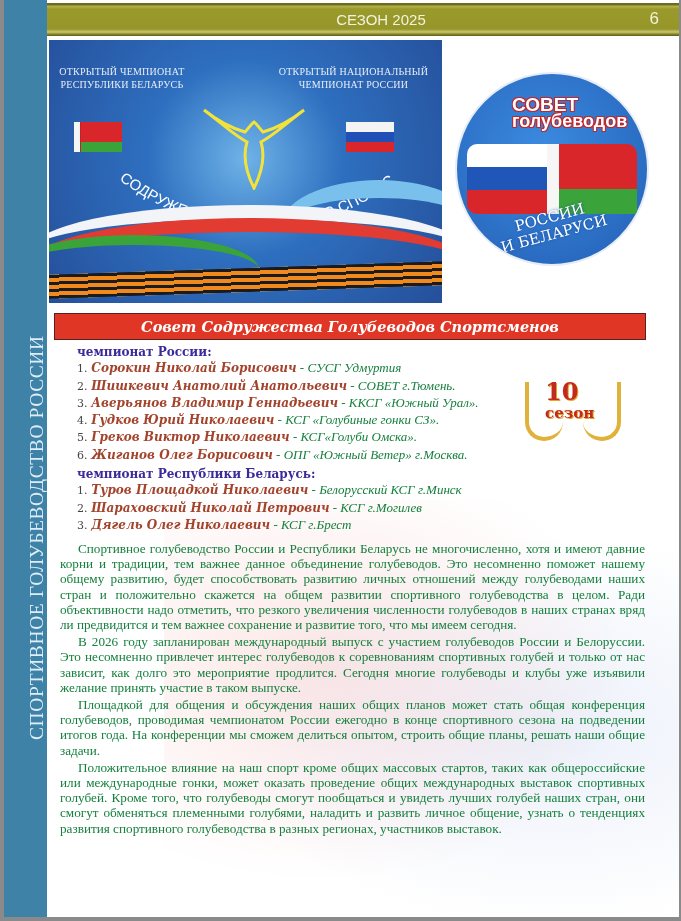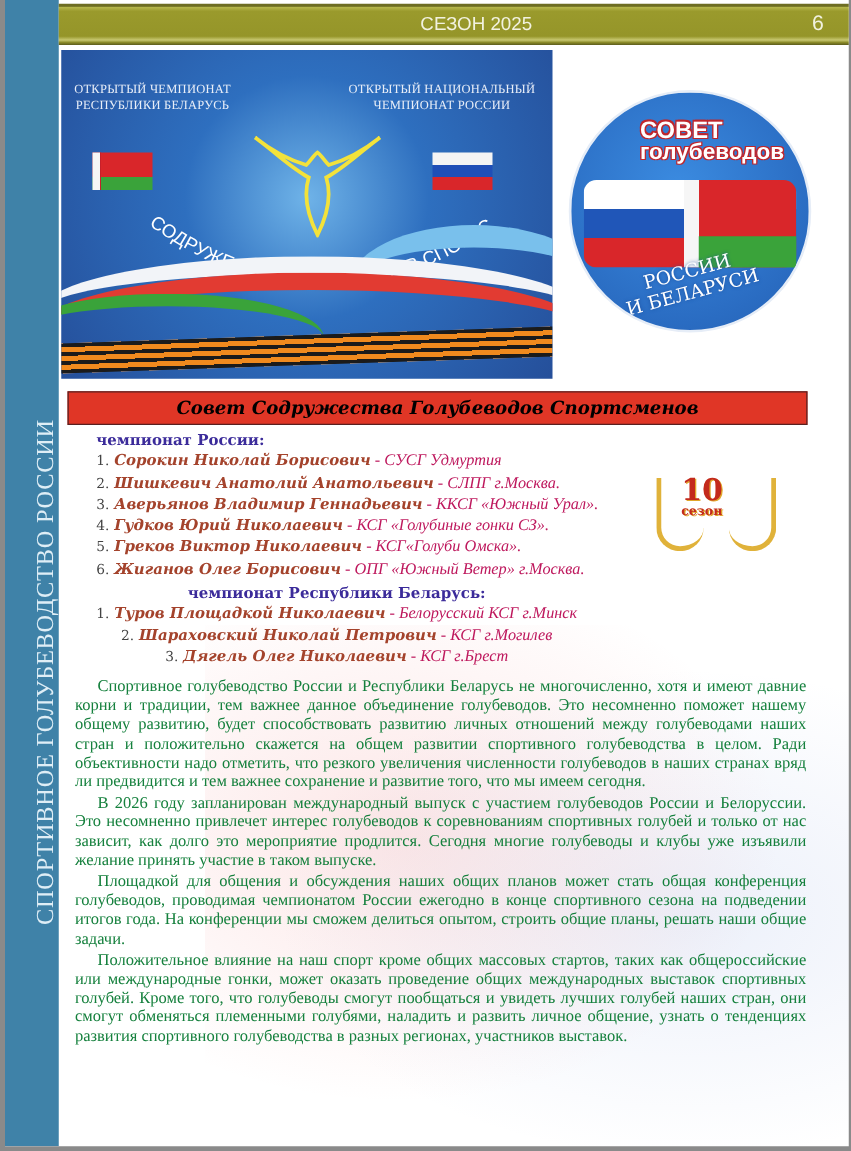--- a/index.html
+++ b/index.html
@@ -105,46 +105,46 @@
     }
     .logo-bottom {
       position: absolute; left: 25px; top: 135px; width: 140px; text-align: center;
       color: #ffffff; font-family: "DejaVu Serif", serif; font-size: 15px; line-height: 17px;
       transform: rotate(-15deg); text-shadow: 0 0 3px #1a4e9e;
     }
     
     .council-band {
       position: absolute; left: 50px; top: 313px; width: 590px; height: 25px;
       background: #e03626; border: 1px solid #5a2020;
-      color: #000000; text-align: center;
+      color: #ffffff; text-align: center;
       font-family: "DejaVu Serif", serif; font-style: italic; font-weight: bold; font-size: 14.5px;
       line-height: 25px;
     }
     
     .champ {
       position: absolute; left: 73px; font-size: 12px; line-height: 16.3px;
       font-family: "DejaVu Serif", serif;
     }
     .champ.ru { top: 344px; }
-    .champ.by { top: 466px; text-align: center; }
+    .champ.by { top: 466px; }
     .champ-heading { color: #3b2b9a; font-weight: bold; display: block; }
     .champ-item { display: block; white-space: nowrap; color: #333; }
     .champ-item .num { color: #444; font-size: 11px; }
     .champ-item .name { color: #a4432c; font-weight: bold; font-style: italic; }
-    .champ-item .club { color: #be185d; font-style: italic; font-family: "Liberation Serif", serif; font-size: 13px; }
+    .champ-item .club { color: #15803d; font-style: italic; font-family: "Liberation Serif", serif; font-size: 13px; }
     
     .season-badge { position: absolute; left: 525px; top: 377px; width: 80px; height: 60px; }
     .season-badge .num {
       position: absolute; left: 16px; top: 0px; color: #c32a1c;
       font-family: "DejaVu Serif", serif; font-weight: bold; font-size: 24px; line-height: 30px;
       text-shadow: 1px 1px 0 #e0a62a;
     }
     .season-badge .word {
       position: absolute; left: 16px; top: 27px; color: #c32a1c;
-      font-family: "DejaVu Serif", serif; font-weight: bold; font-size: 10px;
+      font-family: "DejaVu Serif", serif; font-weight: bold; font-size: 15px;
       text-shadow: 1px 1px 0 #e0a62a;
     }
     .season-badge .laurel-l, .season-badge .laurel-r {
       position: absolute; top: 5px; width: 34px; height: 55px; border: 4px solid #e0b23a;
       border-top: none; border-radius: 0 0 40px 40px;
     }
     .season-badge .laurel-l { left: -4px; border-right: none; }
     .season-badge .laurel-r { left: 54px; border-left: none; }
     
     .article {
@@ -202,21 +202,21 @@
       <div>РОССИИ</div>
       <div>И БЕЛАРУСИ</div>
     </div>
   </div>
 
   <div class="council-band">Совет Содружества Голубеводов Спортсменов</div>
 
   <div class="champ ru">
     <span class="champ-heading">чемпионат России:</span>
     <span class="champ-item"><span class="num">1.</span> <span class="name">Сорокин Николай Борисович</span><span class="club"> - СУСГ Удмуртия</span></span>
-    <span class="champ-item"><span class="num">2.</span> <span class="name">Шишкевич Анатолий Анатольевич</span><span class="club"> - СЛПГ г.Москва.</span></span>
+    <span class="champ-item"><span class="num">2.</span> <span class="name">Шишкевич Анатолий Анатольевич</span><span class="club"> - СОВЕТ г.Тюмень.</span></span>
     <span class="champ-item"><span class="num">3.</span> <span class="name">Аверьянов Владимир Геннадьевич</span><span class="club"> - ККСГ «Южный Урал».</span></span>
     <span class="champ-item"><span class="num">4.</span> <span class="name">Гудков Юрий Николаевич</span><span class="club"> - КСГ «Голубиные гонки СЗ».</span></span>
     <span class="champ-item"><span class="num">5.</span> <span class="name">Греков Виктор Николаевич</span><span class="club"> - КСГ«Голуби Омска».</span></span>
     <span class="champ-item"><span class="num">6.</span> <span class="name">Жиганов Олег Борисович</span><span class="club"> - ОПГ «Южный Ветер» г.Москва.</span></span>
   </div>
 
   <div class="champ by">
     <span class="champ-heading">чемпионат Республики Беларусь:</span>
     <span class="champ-item"><span class="num">1.</span> <span class="name">Туров Площадкой Николаевич</span><span class="club"> - Белорусский КСГ г.Минск</span></span>
     <span class="champ-item"><span class="num">2.</span> <span class="name">Шараховский Николай Петрович</span><span class="club"> - КСГ г.Могилев</span></span>

